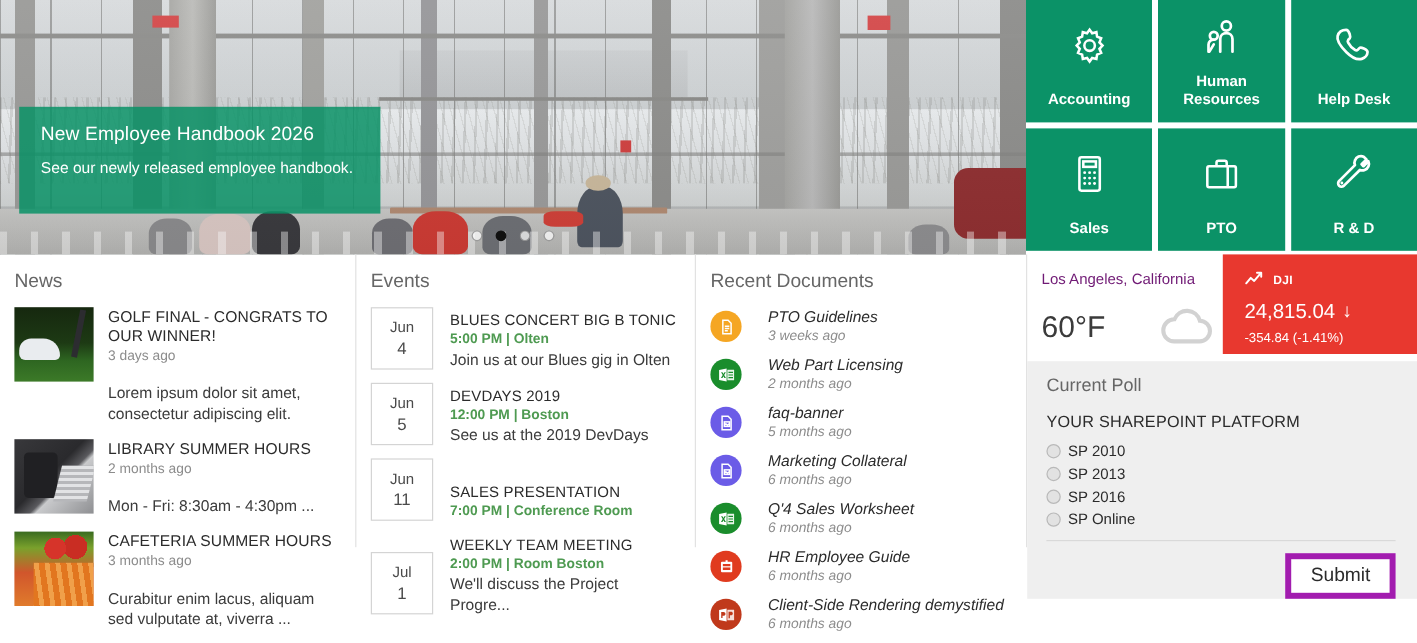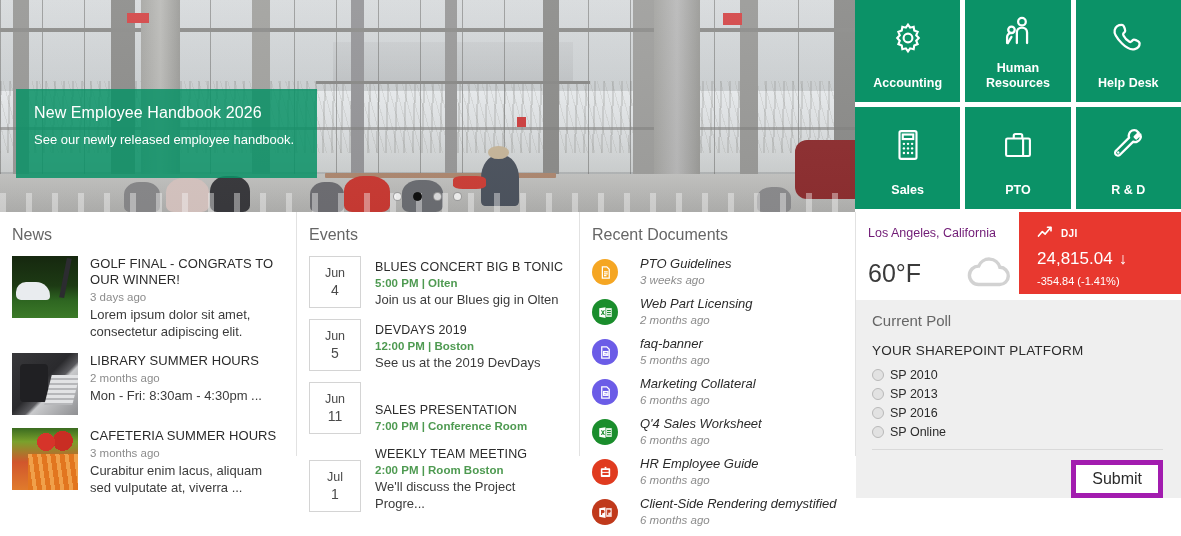--- a/index.html
+++ b/index.html
@@ -131,21 +131,21 @@
     background: repeating-linear-gradient(to bottom, #e2e3e5 0 3px, #b6b7ba 3px 5px); transform: skewX(-14deg); }
   .thumb-veg { background: linear-gradient(to bottom, #3a6b20, #7aa12c 22%, #d1562c 55%, #e07b2c 100%); }
   .thumb-veg:before { content:""; position:absolute; left:22px; top:2px; width:40px; height:24px;
     background: radial-gradient(circle at 30% 50%, #d6342a 0 9px, transparent 9px),
                 radial-gradient(circle at 72% 45%, #c92d23 0 10px, transparent 10px); }
   .thumb-veg:after { content:""; position:absolute; left:16px; bottom:0; width:50px; height:36px;
     background: repeating-linear-gradient(82deg, #e2761f 0 5px, #f0a04a 5px 9px); }
   .news-body { flex:1; min-width:0; }
   .news-title { font-size: 13px; color: #2b2b2b; font-weight: 400; line-height: 16px; letter-spacing: .1px; }
   .news-date { font-size: 11.5px; color: #8c8c8c; line-height: 16px; margin-top: 1px; }
-  .news-desc { font-size: 13px; color: #3b3b3b; line-height: 17px; margin-top: 1px; }
+  .news-desc { font-size: 13px; color: #3b3b3b; line-height: 17px; margin-top: 14px; }
 
   
   .event-item { display: flex; gap: 14px; margin-bottom: 11px; align-items: flex-end; }
   .event-date {
     width: 52px; height: 52px; flex: 0 0 52px; border: 1px solid #d4d4d4;
     display:flex; flex-direction:column; align-items:center; justify-content:center; color:#4a4a4a;
   }
   .ev-month { font-size: 12.5px; line-height: 15px; }
   .ev-day { font-size: 14px; line-height: 18px; }
   .event-body { flex:1; min-width:0; padding-top:1px; }

